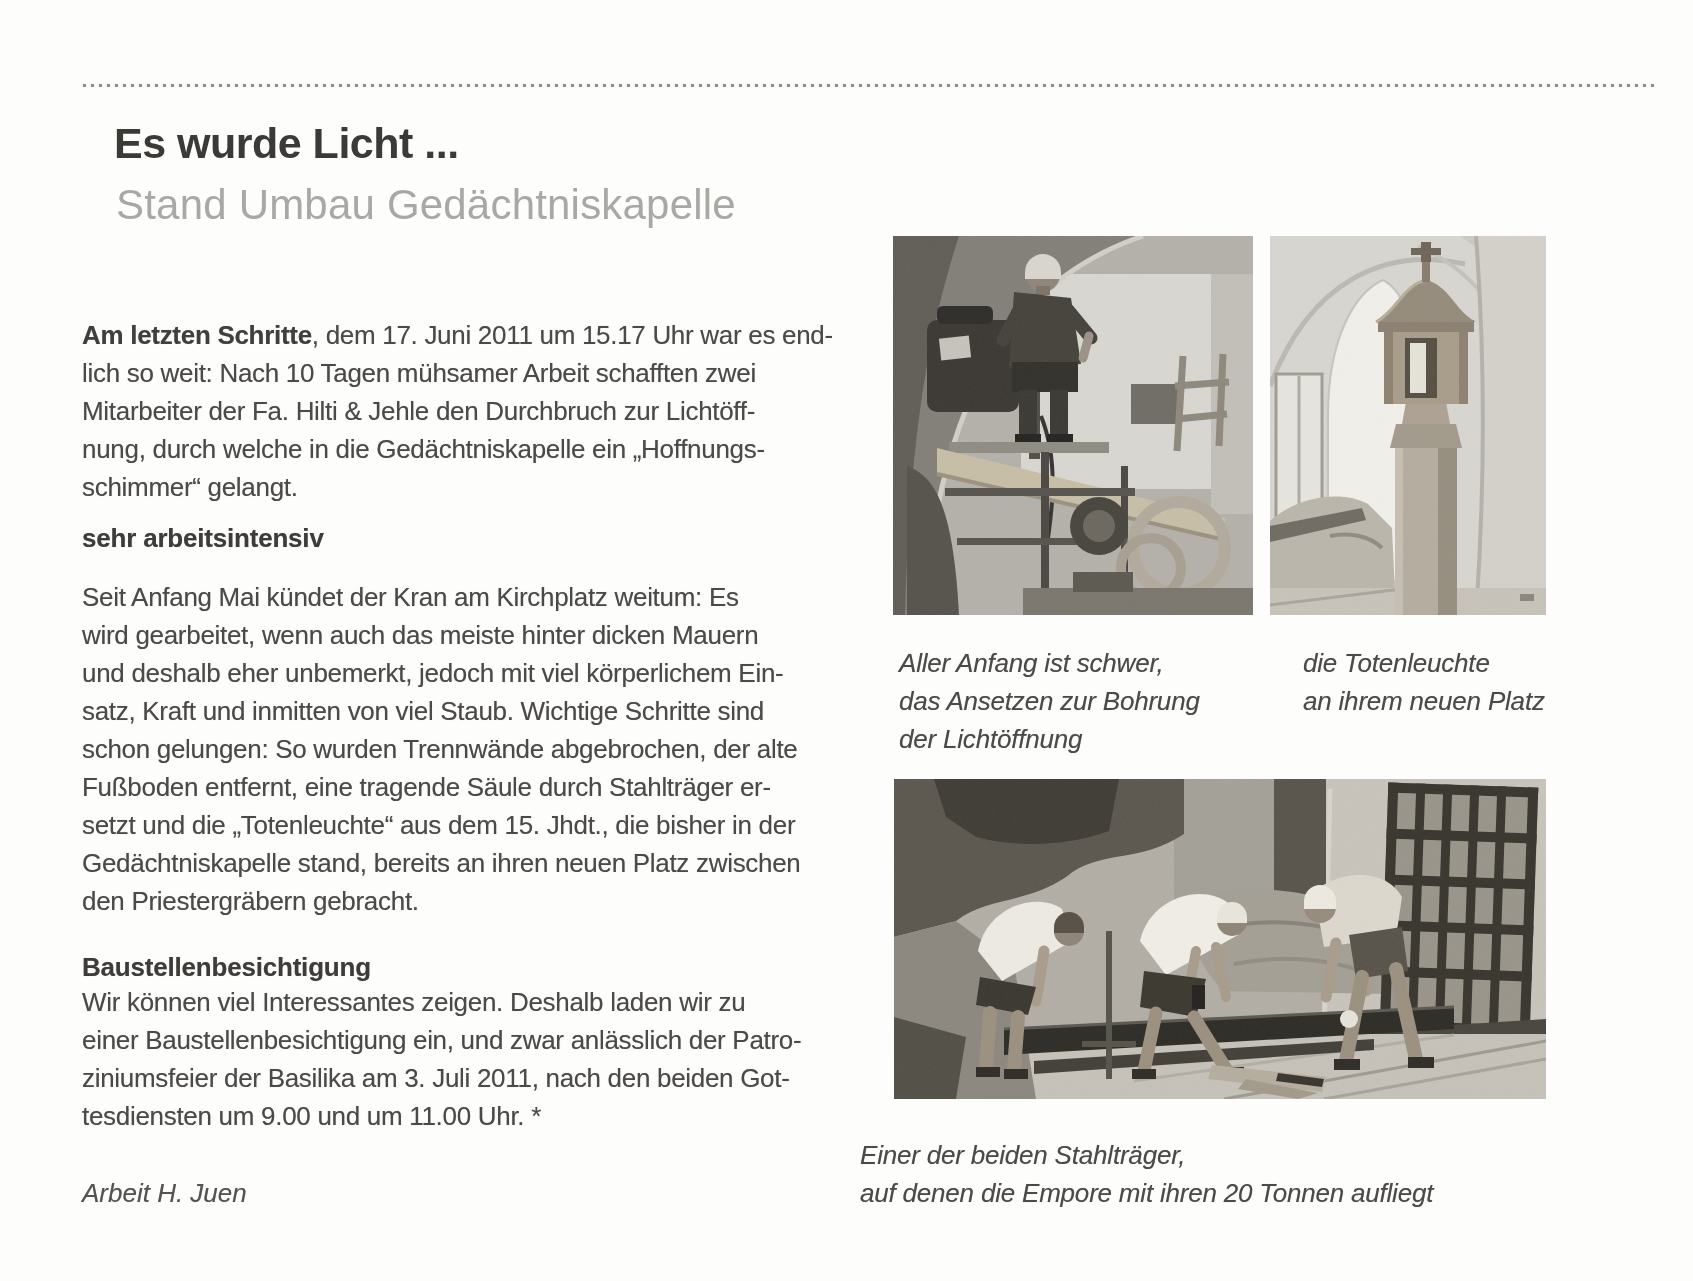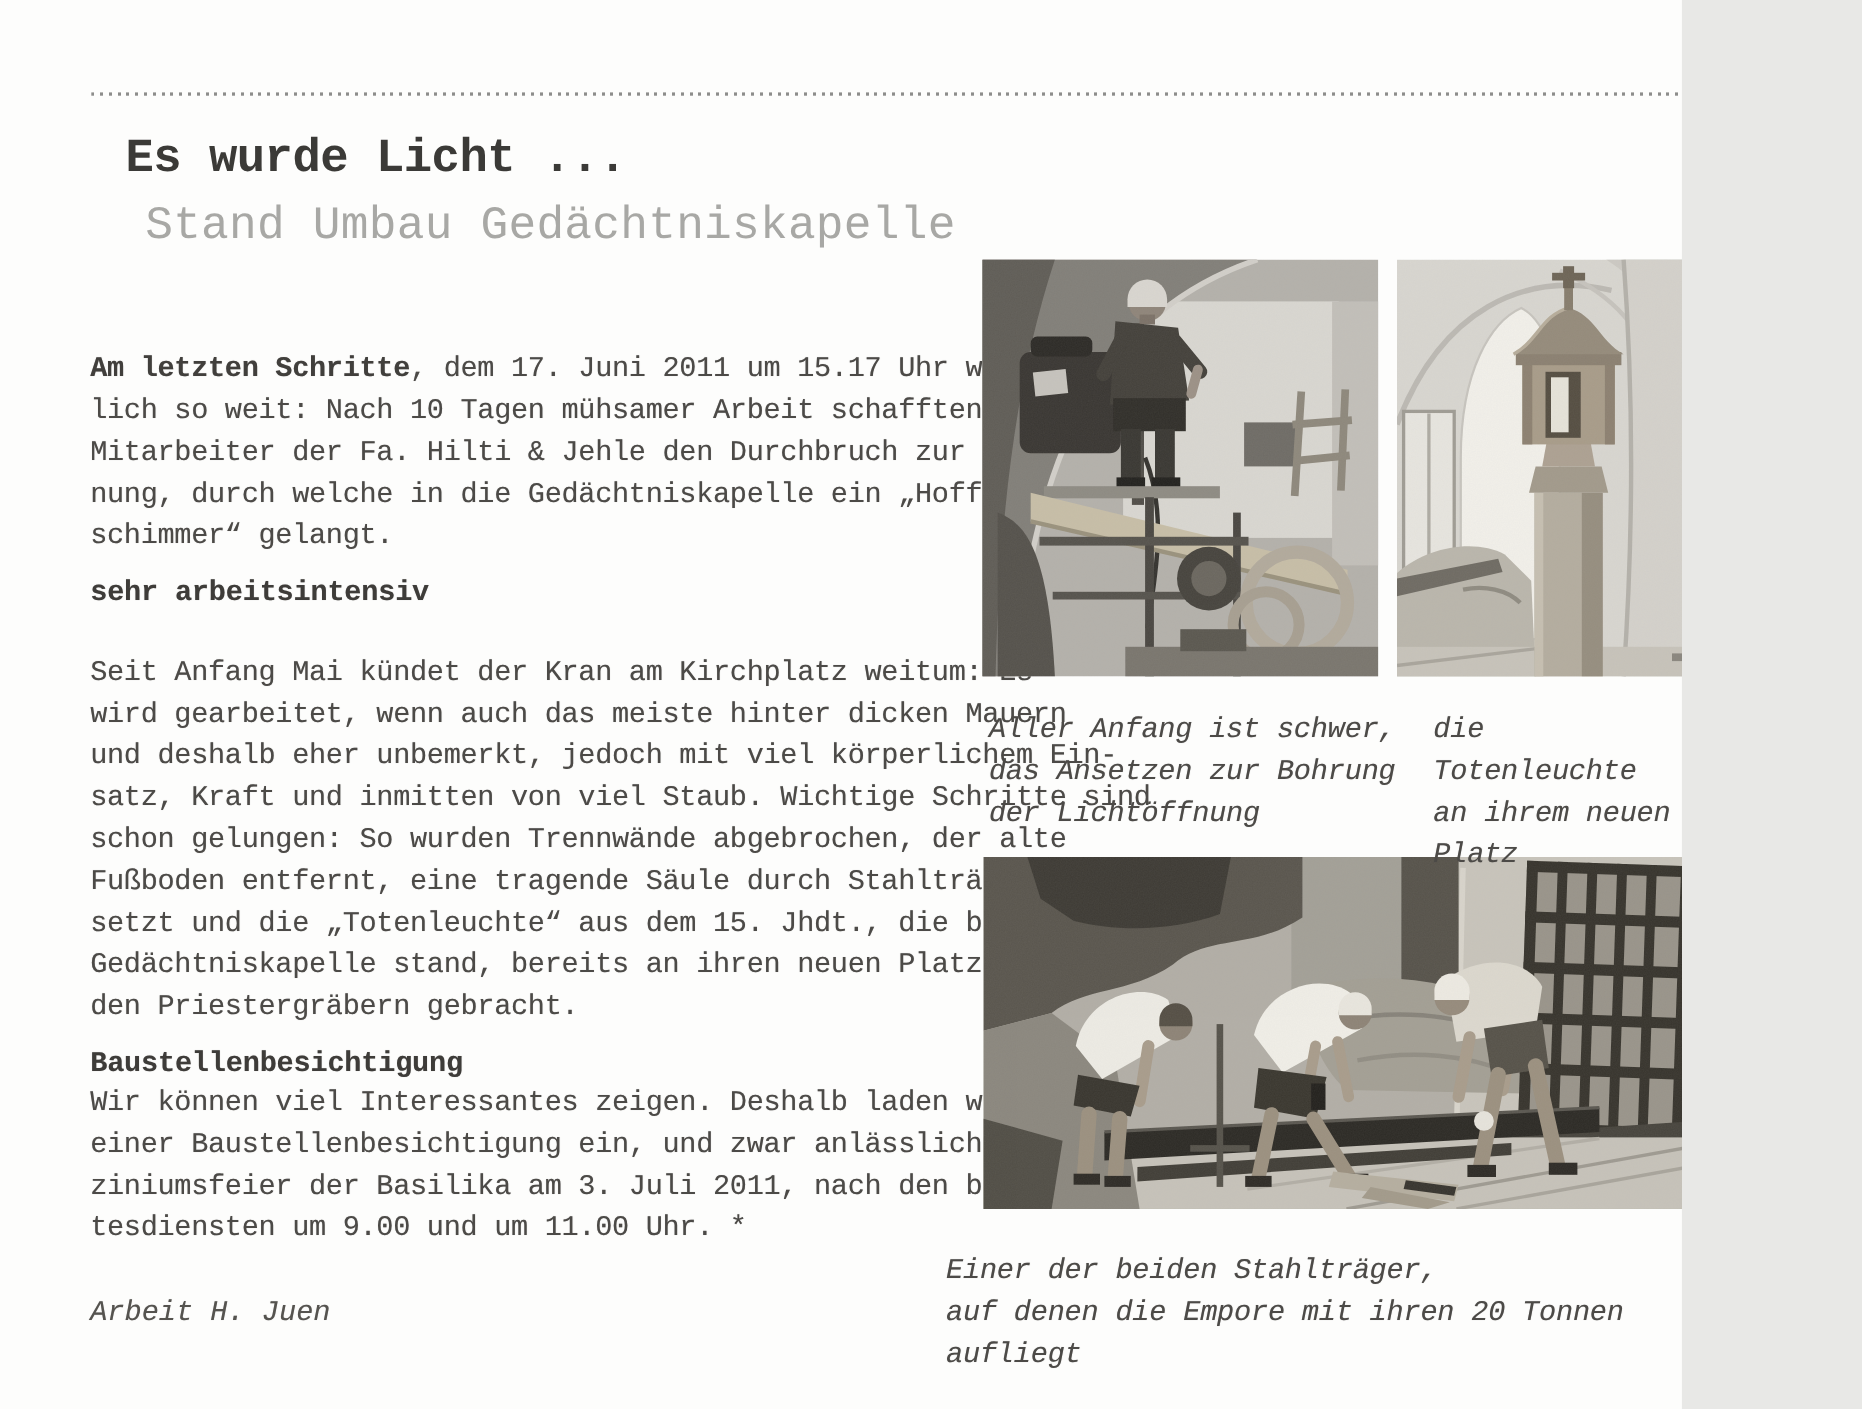--- a/index.html
+++ b/index.html
@@ -1,34 +1,34 @@
 <!DOCTYPE html>
 <html lang="de"><head>
 <meta charset="utf-8">
 <style>
   html,body{margin:0;padding:0;}
   body{background:#e8e8e6;}
   .page{
     position:relative;
-    width:1529px;height:1281px;
+    width:1693px;height:1281px;
     background:#fdfdfc;
     overflow:hidden;
-    font-family:Liberation Mono, monospace;
+    font-family:Liberation Sans, sans-serif;
   }
   .dotted-rule{
     position:absolute;left:83px;top:84px;width:1575px;height:3px;
     background-image:repeating-linear-gradient(90deg,#8d8d8b 0 2.6px,transparent 2.6px 8px);
   }
   .page-title{
     position:absolute;left:114px;top:90px;
     font-size:43px;font-weight:bold;letter-spacing:-0.5px;
     color:#3b3a37;white-space:nowrap;
   }
   .page-subtitle{
-    position:absolute;left:132px;top:146px;
+    position:absolute;left:116px;top:146px;
     font-size:42px;font-weight:normal;letter-spacing:0.2px;
     color:#a8a8a5;white-space:nowrap;
   }
   .body-text{
     position:absolute;left:82px;
     font-size:26px;line-height:38px;letter-spacing:-0.3px;
     color:#4c4a47;
     white-space:pre-line;
     text-shadow:0 0 0.7px rgba(76,74,71,0.45);
   }
@@ -48,21 +48,21 @@
   .figure{position:absolute;}
   .figure svg{display:block;}
   .caption{
     position:absolute;
     font-size:26px;line-height:38px;font-style:italic;letter-spacing:-0.2px;
     color:#4c4a47;white-space:pre-line;
     text-shadow:0 0 0.7px rgba(76,74,71,0.45);
   }
   #intro{top:290px;}
   #subhead-1{top:493px;}
-  #section-1{top:566px;}
+  #section-1{top:552px;}
   #subhead-2{top:922px;}
   #section-2{top:959px;margin-top:24px;}
   #fig-drilling{left:893px;top:236px;}
   #fig-totenleuchte{left:1270px;top:236px;}
   #fig-steelbeam{left:894px;top:779px;}
   #cap-drilling{left:899px;top:618px;}
   #cap-totenleuchte{left:1303px;top:618px;}
   #cap-steelbeam{left:860px;top:1110px;}
 </style>
 </head>

